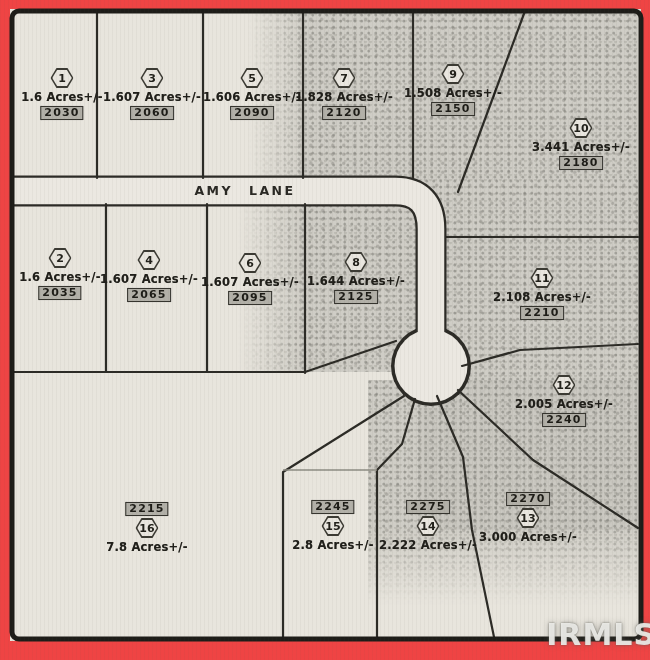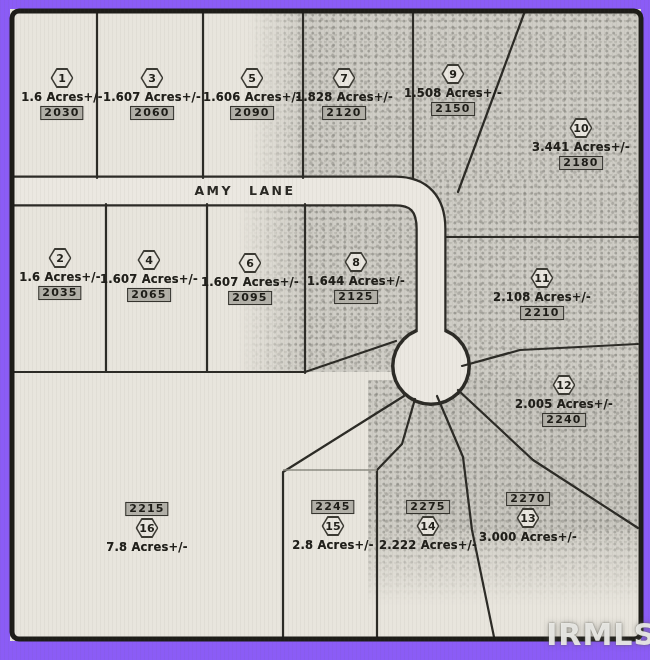--- a/index.html
+++ b/index.html
@@ -1,17 +1,17 @@
 <!DOCTYPE html>
 <html><head>
 <meta charset="utf-8">
 <style>
   html,body{margin:0;padding:0;}
   body{font-family:"DejaVu Sans","Liberation Sans",sans-serif;background:#f1efe8;}
-  .screen{position:relative;width:650px;height:660px;background:#8b5cf6;overflow:hidden;}
+  .screen{position:relative;width:650px;height:660px;background:#ef4444;overflow:hidden;}
   .paper{position:absolute;left:10px;top:9px;width:631px;height:632px;background:#e8e5dd;z-index:1;}
   
   .tex{position:absolute;z-index:2;background-color:#cbc9c2;opacity:.85;
        background-image:
          radial-gradient(circle at 25% 35%, rgba(108,108,102,.55) .8px, transparent 1.9px),
          radial-gradient(circle at 70% 70%, rgba(128,127,120,.5) 1px, transparent 2.3px),
          radial-gradient(circle at 50% 10%, rgba(162,161,153,.55) 1px, transparent 2.1px);
        background-size:7px 6px, 11px 9px, 5px 7px;}
   .tex-a{left:248px;top:13px;width:390px;height:166px;
          -webkit-mask:linear-gradient(90deg,transparent 0,#000 60px);mask:linear-gradient(90deg,transparent 0,#000 60px);}

